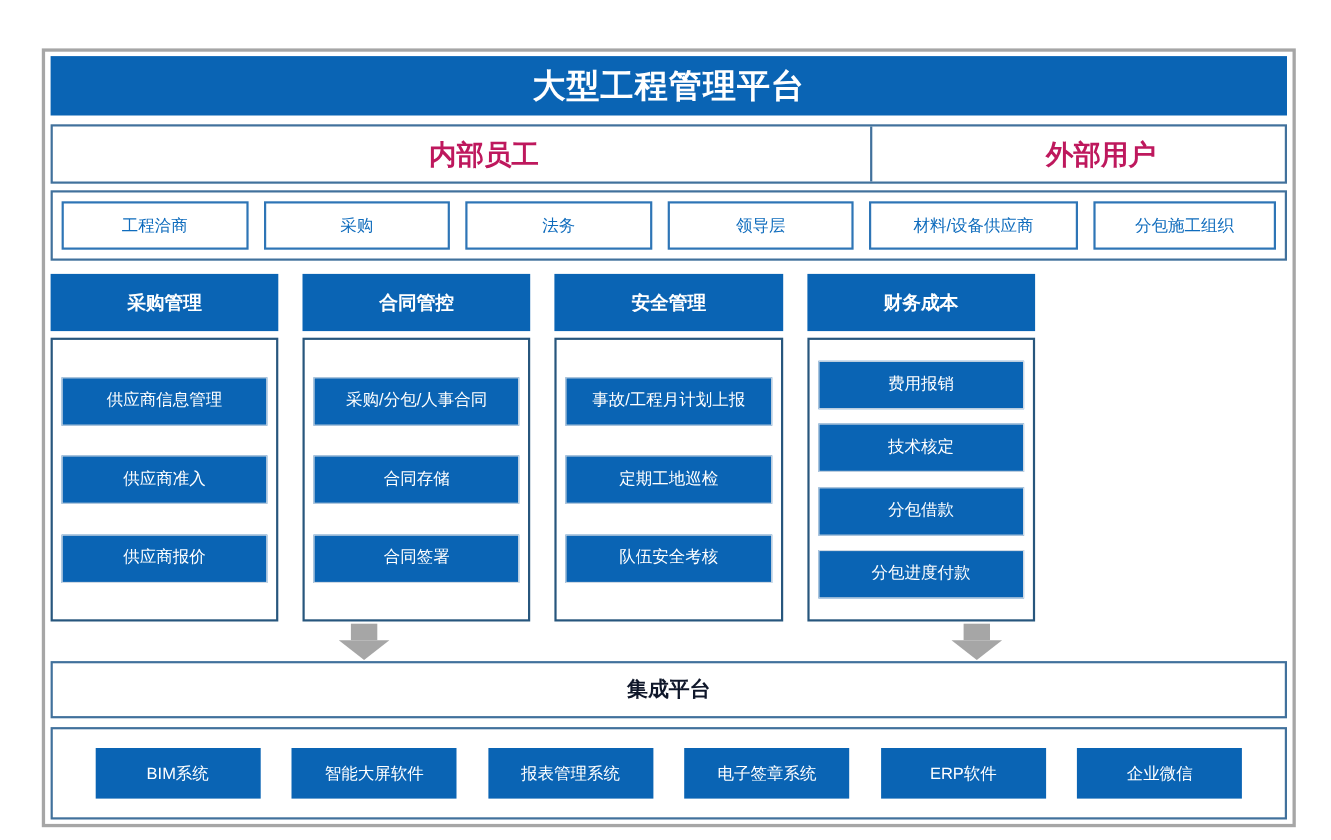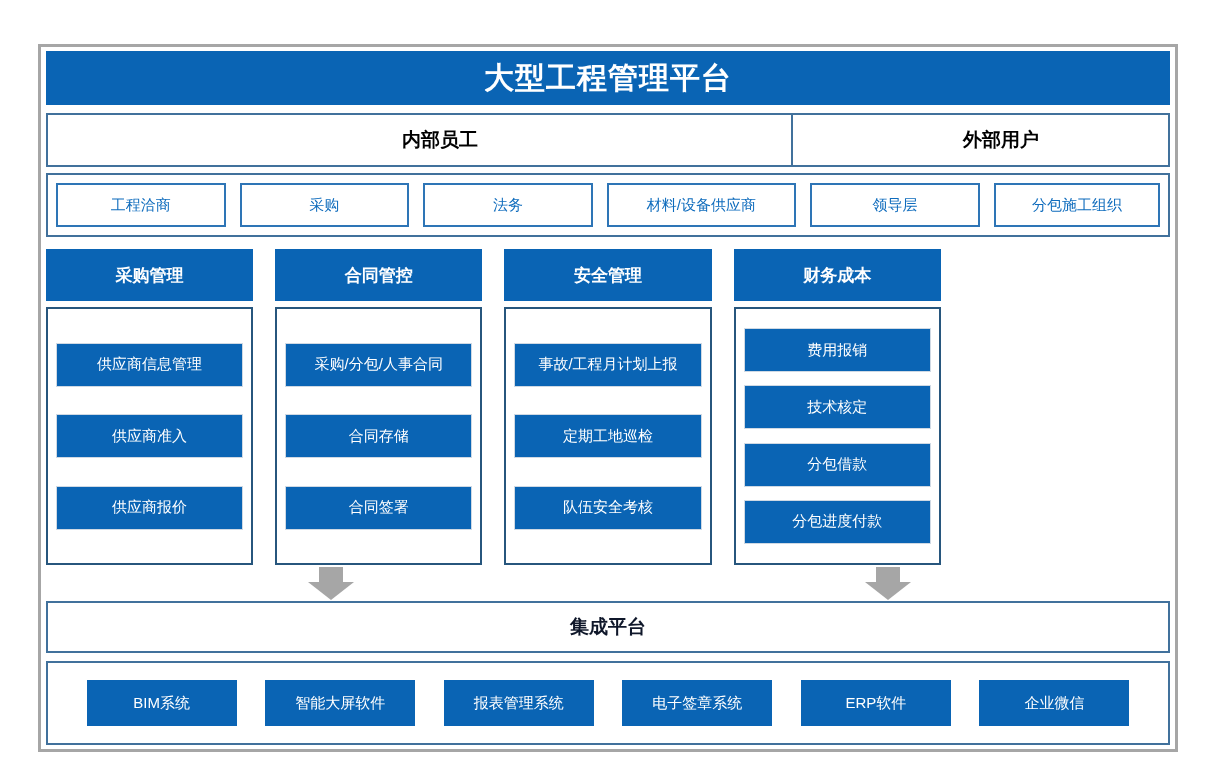--- a/index.html
+++ b/index.html
@@ -17,21 +17,21 @@
     display:flex; align-items:center; justify-content:center;
     font-size:30px; font-weight:bold; letter-spacing:1px;
   }
 
   .user-row {
     margin-top:8px; height:54px; border:2px solid #41719c;
     display:flex;
   }
   .user-cell {
     display:flex; align-items:center; justify-content:center;
-    font-size:19px; font-weight:bold; color:#000000;padding-left:41px;
+    font-size:25px; font-weight:bold; color:#be185d;padding-left:41px;
   }
   .user-cell.internal { width:66.5%; border-right:2px solid #41719c; }
   .user-cell.external { width:33.5%; }
 
   .roles-row {
     margin-top:6px; border:2px solid #41719c; padding:8px;
     display:flex; gap:14px; height:64px;
   }
   .role-btn {
     flex:1; border:2px solid #2e75b6; background:#ffffff; color:#0f6cbd;
@@ -96,22 +96,22 @@
 
     <div class="user-row">
       <div class="user-cell internal">内部员工</div>
       <div class="user-cell external">外部用户</div>
     </div>
 
     <div class="roles-row">
       <div class="role-btn">工程洽商</div>
       <div class="role-btn">采购</div>
       <div class="role-btn">法务</div>
+      <div class="role-btn">领导层</div>
       <div class="role-btn wide">材料/设备供应商</div>
-      <div class="role-btn">领导层</div>
       <div class="role-btn narrow">分包施工组织</div>
     </div>
 
     <div class="modules-grid">
 
       <div class="module-col">
         <div class="module-header">采购管理</div>
         <div class="module-box">
           <div class="module-item">供应商信息管理</div>
           <div class="module-item">供应商准入</div>

